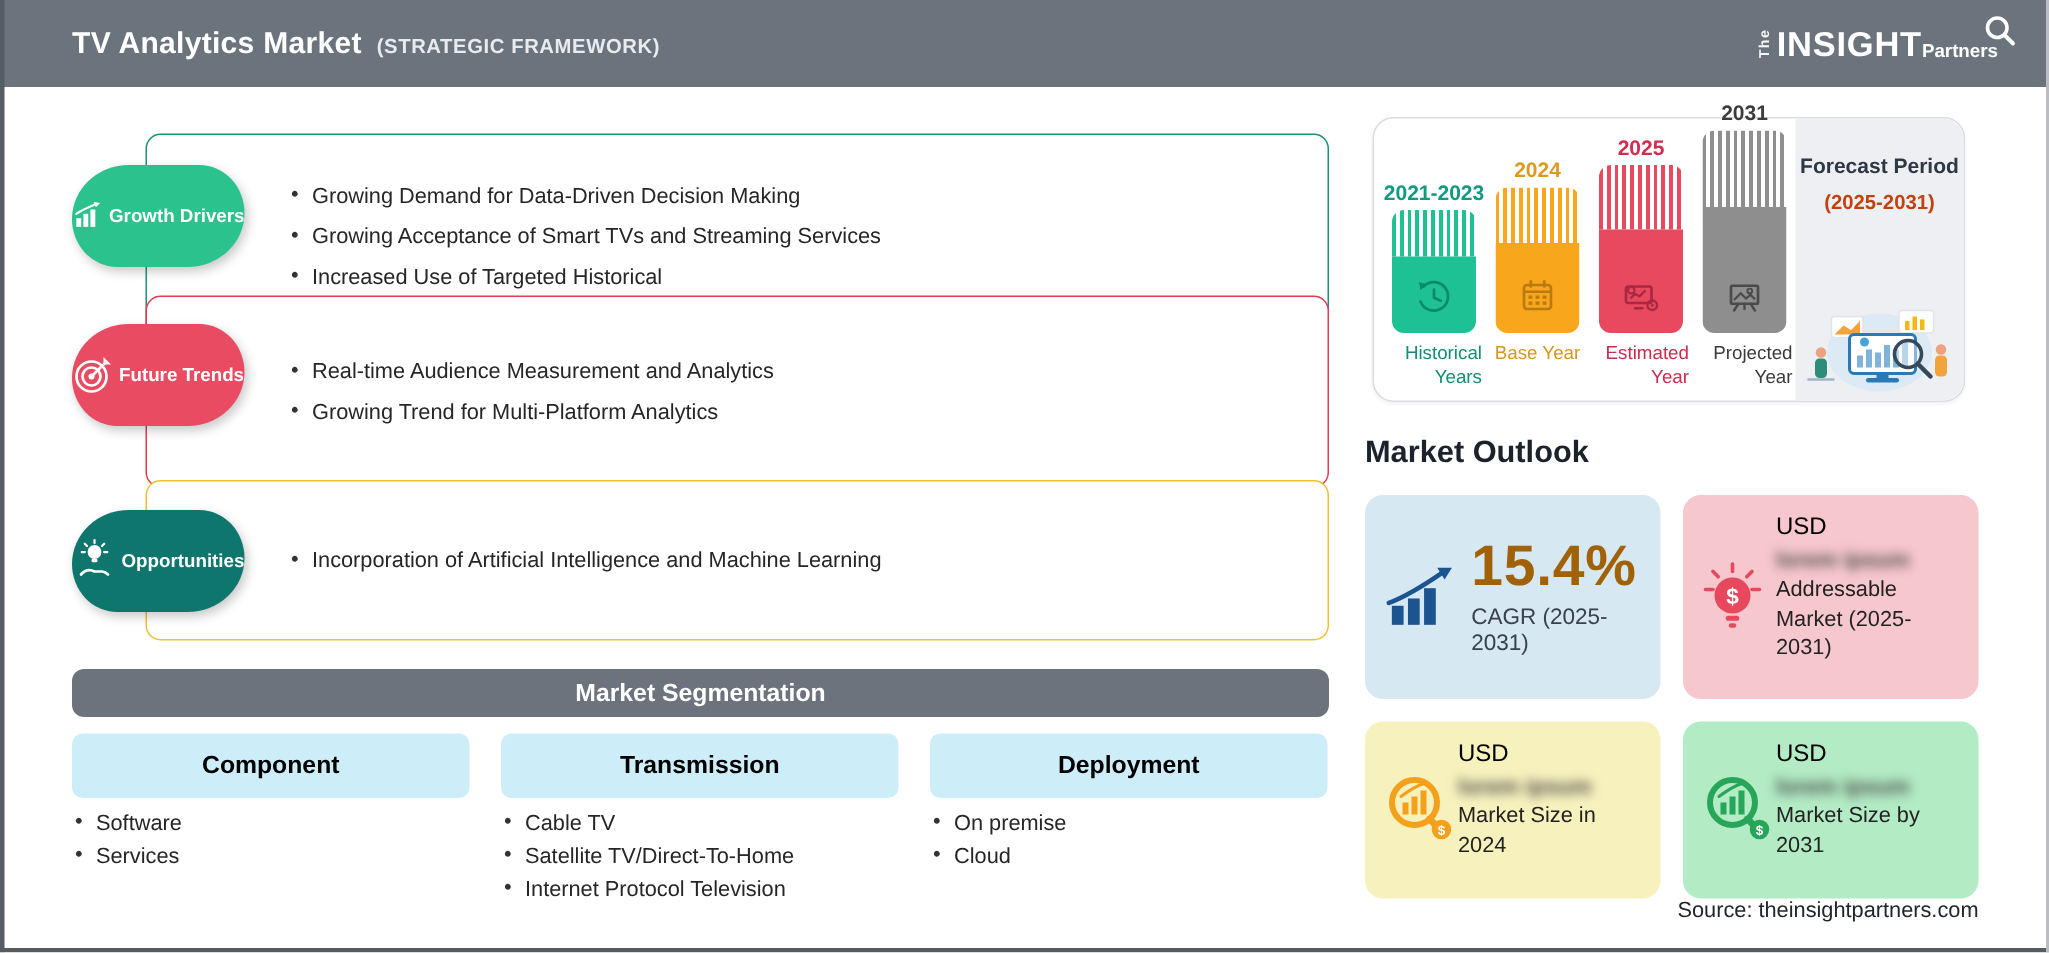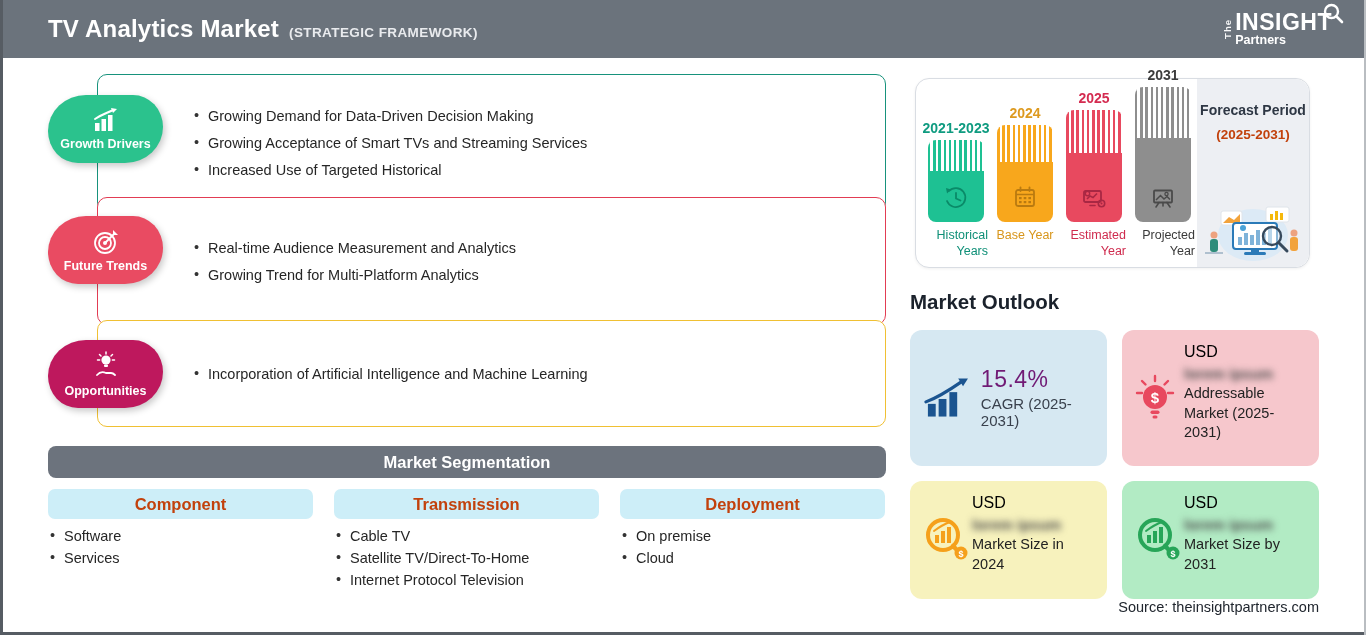--- a/index.html
+++ b/index.html
@@ -7,60 +7,60 @@
         font-family:"Liberation Sans","DejaVu Sans",sans-serif;}
   .edge-left{position:absolute;left:0;top:0;bottom:0;width:3px;background:#565c63;z-index:60}
   .edge-bottom{position:absolute;left:0;right:0;bottom:0;height:3px;background:#565c63;z-index:60}
   .edge-right{position:absolute;right:0;top:0;bottom:0;width:2px;background:#b9bdc1;z-index:60}
 
   
   .topbar{position:absolute;top:0;left:0;right:0;height:58px;background:#6b737c;
           display:flex;align-items:center;justify-content:space-between;
           padding:0 34px 0 48px;box-sizing:border-box;z-index:5}
   .tb-left{display:flex;align-items:baseline}
-  .tb-title{color:#ffffff;font-size:24px;font-weight:bold;letter-spacing:.2px}
+  .tb-title{color:#ffffff;font-size:20px;font-weight:bold;letter-spacing:.2px}
   .tb-sub{color:#e9ebee;font-size:13.5px;font-weight:600;margin-left:10px;letter-spacing:.4px}
   .logo{display:flex;align-items:center;color:#fff}
   .logo-the{writing-mode:vertical-rl;transform:rotate(180deg);font-size:9.5px;font-weight:bold;
             letter-spacing:1px;margin-right:2px;opacity:.95}
-  .logo-right{display:flex;flex-direction:column;position:relative}
+  .logo-right{display:flex;align-items:flex-end;position:relative}
   .logo-name{font-size:23px;font-weight:bold;letter-spacing:.5px;line-height:1}
   .logo-sub{font-size:12.5px;font-weight:bold;margin-top:0;line-height:1}
   .logo-mag{position:absolute;top:-9px;right:-14px}
 
   
   .sec{position:absolute;left:48px;width:838px}
-  .s-gd{top:74px;height:138px}
+  .s-gd{top:89px;height:138px}
   .s-ft{top:197px;height:128px}
   .s-op{top:320px;height:107px}
   .frame{position:absolute;left:49px;top:0;right:0;bottom:0;border-radius:10px;background:#fff;
          display:flex;align-items:center;box-sizing:border-box}
   .s-gd .frame{border:1.5px solid #17927c}
   .s-ft .frame{border:1.5px solid #e23c53}
   .s-op .frame{border:1.5px solid #f0c033}
   .bullets{list-style:none;margin:0;padding:0 20px 0 95px;display:flex;flex-direction:column;gap:11px}
   .bullets li{position:relative;padding-left:15px;font-size:14.5px;color:#262626}
   .bullets li::before{content:"•";position:absolute;left:1px;top:-1px;color:#333}
   .badge{position:absolute;left:0;width:115px;height:68px;
          border-radius:38px 30px 38px 30px / 36px 32px 36px 32px;
-         display:flex;flex-direction:column;align-items:center;justify-content:center;gap:3px;
+         display:flex;flex-direction:row;align-items:center;justify-content:center;gap:3px;
          box-shadow:2px 3px 7px rgba(0,0,0,.22);z-index:2}
   .s-gd .badge{background:#2bc28d;top:21px}
   .s-ft .badge{background:#e94b62;top:19px}
-  .s-op .badge{background:#be185d;top:20px}
+  .s-op .badge{background:#0f766e;top:20px}
   .badge-label{color:#fff;font-size:12.5px;font-weight:bold;white-space:nowrap}
 
   
   .segbar{position:absolute;left:48px;top:446px;width:838px;height:32px;background:#6c737d;
           border-radius:8px;display:flex;align-items:center;justify-content:center;box-sizing:border-box}
   .segbar span{color:#fff;font-weight:bold;font-size:16.5px}
   .segcols{position:absolute;left:48px;top:489px;width:838px;display:flex;gap:21px}
   .segcol{width:265px}
-  .seghead{height:30px;background:#cdeef8;border-radius:7px;display:flex;align-items:center;
-           justify-content:center;font-weight:bold;font-size:16.5px;color:#c2410c}
+  .seghead{height:43px;background:#cdeef8;border-radius:7px;display:flex;align-items:center;
+           justify-content:center;font-weight:bold;font-size:16.5px;color:#000000}
   .seglist{list-style:none;margin:9px 0 0;padding:0 0 0 2px;display:flex;flex-direction:column;gap:6px}
   .seglist li{position:relative;padding-left:14px;font-size:14.5px;color:#262626}
   .seglist li::before{content:"•";position:absolute;left:0;top:-1px;color:#333}
 
   
   .fcard{position:absolute;left:915px;top:78px;width:395px;height:190px;background:#fff;
          border:1px solid #d9dde3;border-radius:14px;box-sizing:border-box;box-shadow:0 1px 3px rgba(0,0,0,.06)}
   .fbars{position:absolute;left:8px;top:0;bottom:0;width:276px;display:flex;align-items:flex-end;
          gap:5px;padding-bottom:7px;box-sizing:border-box}
   .fcol{width:64px;display:flex;flex-direction:column;align-items:center;justify-content:flex-end}
@@ -83,21 +83,21 @@
   
   .outlook-title{position:absolute;left:910px;top:290px;font-size:20.5px;font-weight:bold;color:#1b222c}
   .cards{position:absolute;left:910px;top:330px;width:409px;display:grid;
          grid-template-columns:197px 197px;column-gap:15px;row-gap:15px}
   .card{border-radius:12px;box-sizing:border-box;position:relative}
   .card-blue{background:#d6e8f2;height:136px;display:flex;align-items:center;padding-left:14px}
   .card-pink{background:#f6c7cc;height:136px}
   .card-yellow{background:#f7f2bd;height:118px}
   .card-green{background:#b2ebc4;height:118px}
   .blue-text{margin-left:10px}
-  .big-value{font-size:23px;font-weight:normal;color:#701a75;letter-spacing:.5px;line-height:1.05}
+  .big-value{font-size:38px;font-weight:bold;color:#a16207;letter-spacing:.5px;line-height:1.05}
   .big-label{font-size:15px;color:#39414d;margin-top:4px}
   .card-icon{position:absolute;left:10px;top:50%;transform:translateY(-50%)}
   .card-body{margin-left:62px;padding:13px 10px 0 0}
   .cur{font-size:16px;font-weight:normal;color:#000000}
   .masked{display:block;font-size:15px;font-weight:bold;color:#4a4a4a;filter:blur(3.5px);margin:4px 0 2px;white-space:nowrap}
   .card-label{font-size:14.5px;color:#222;line-height:1.36;margin-top:2px}
   .source{position:absolute;right:47px;top:599px;font-size:14.5px;color:#20262e}
 </style>
 </head>
 <body>

